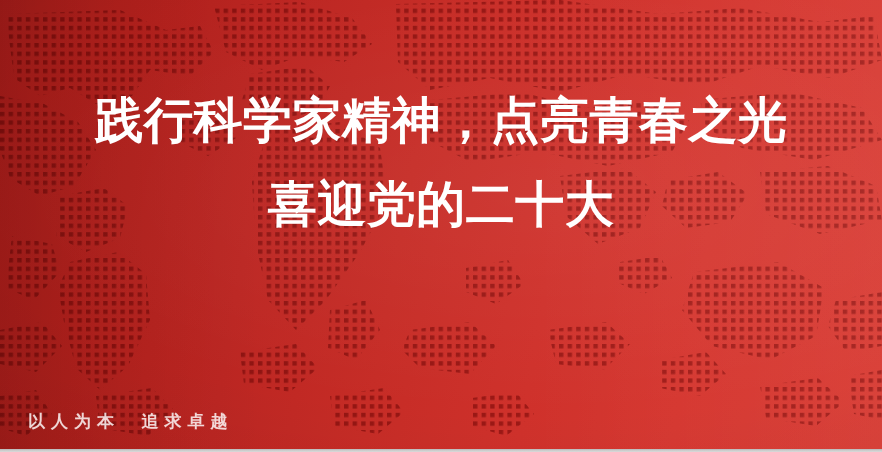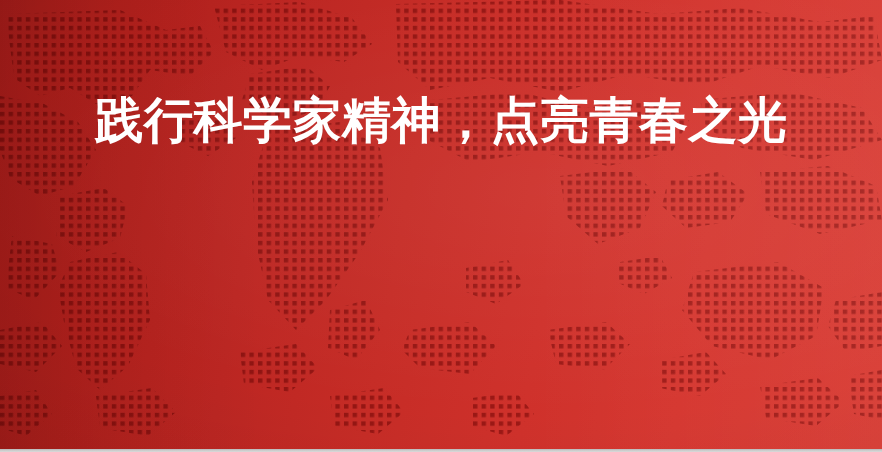--- a/index.html
+++ b/index.html
@@ -188,18 +188,20 @@
       </defs>
 
       <rect x="0" y="0" width="882" height="452" fill="url(#dots)" mask="url(#mapmask)"></rect>
     </svg>
   </div>
 
   <div class="bg-sheen"></div>
 
   <div class="content">
     <div class="headline headline-1">践行科学家精神，点亮青春之光</div>
+    <div class="headline headline-2">喜迎党的二十大</div>
   </div>
 
+  <div class="tagline">以人为本  追求卓越</div>
 
   <div class="bottom-strip"></div>
 
 </div>
 
 </body></html>

